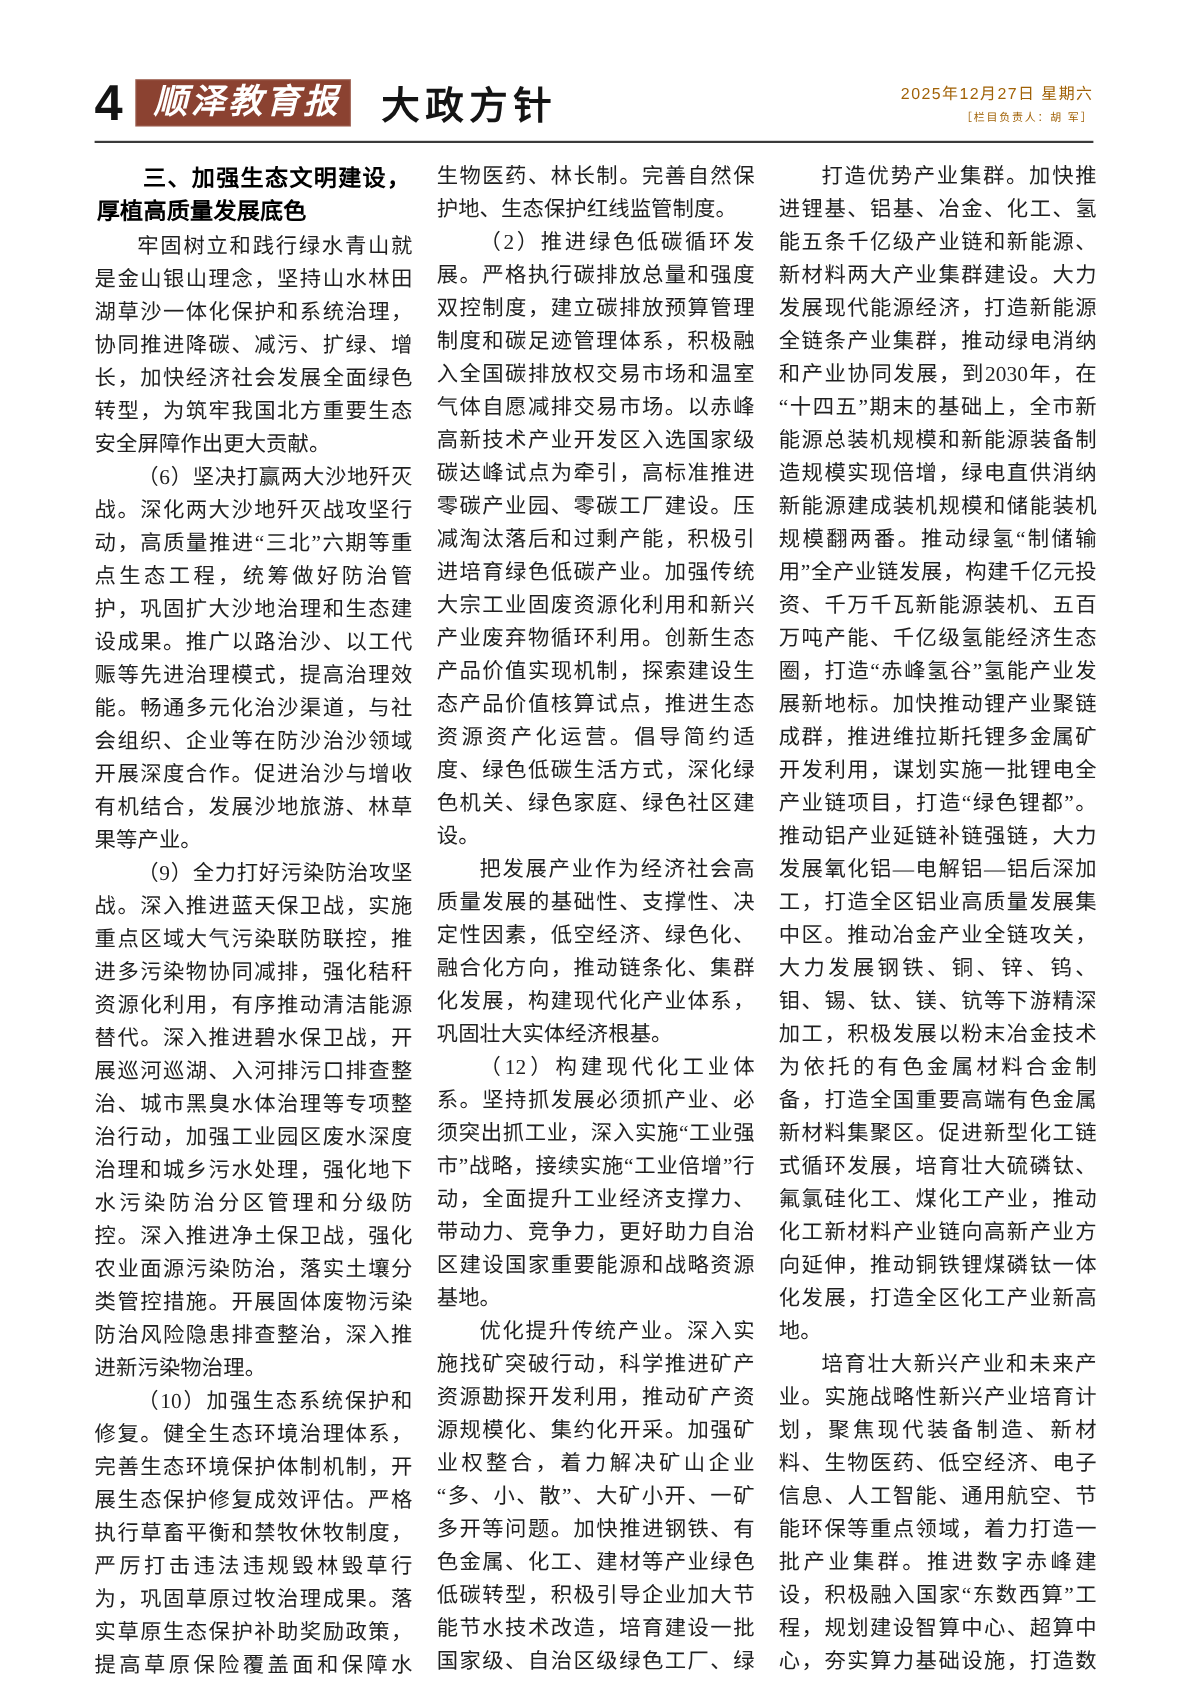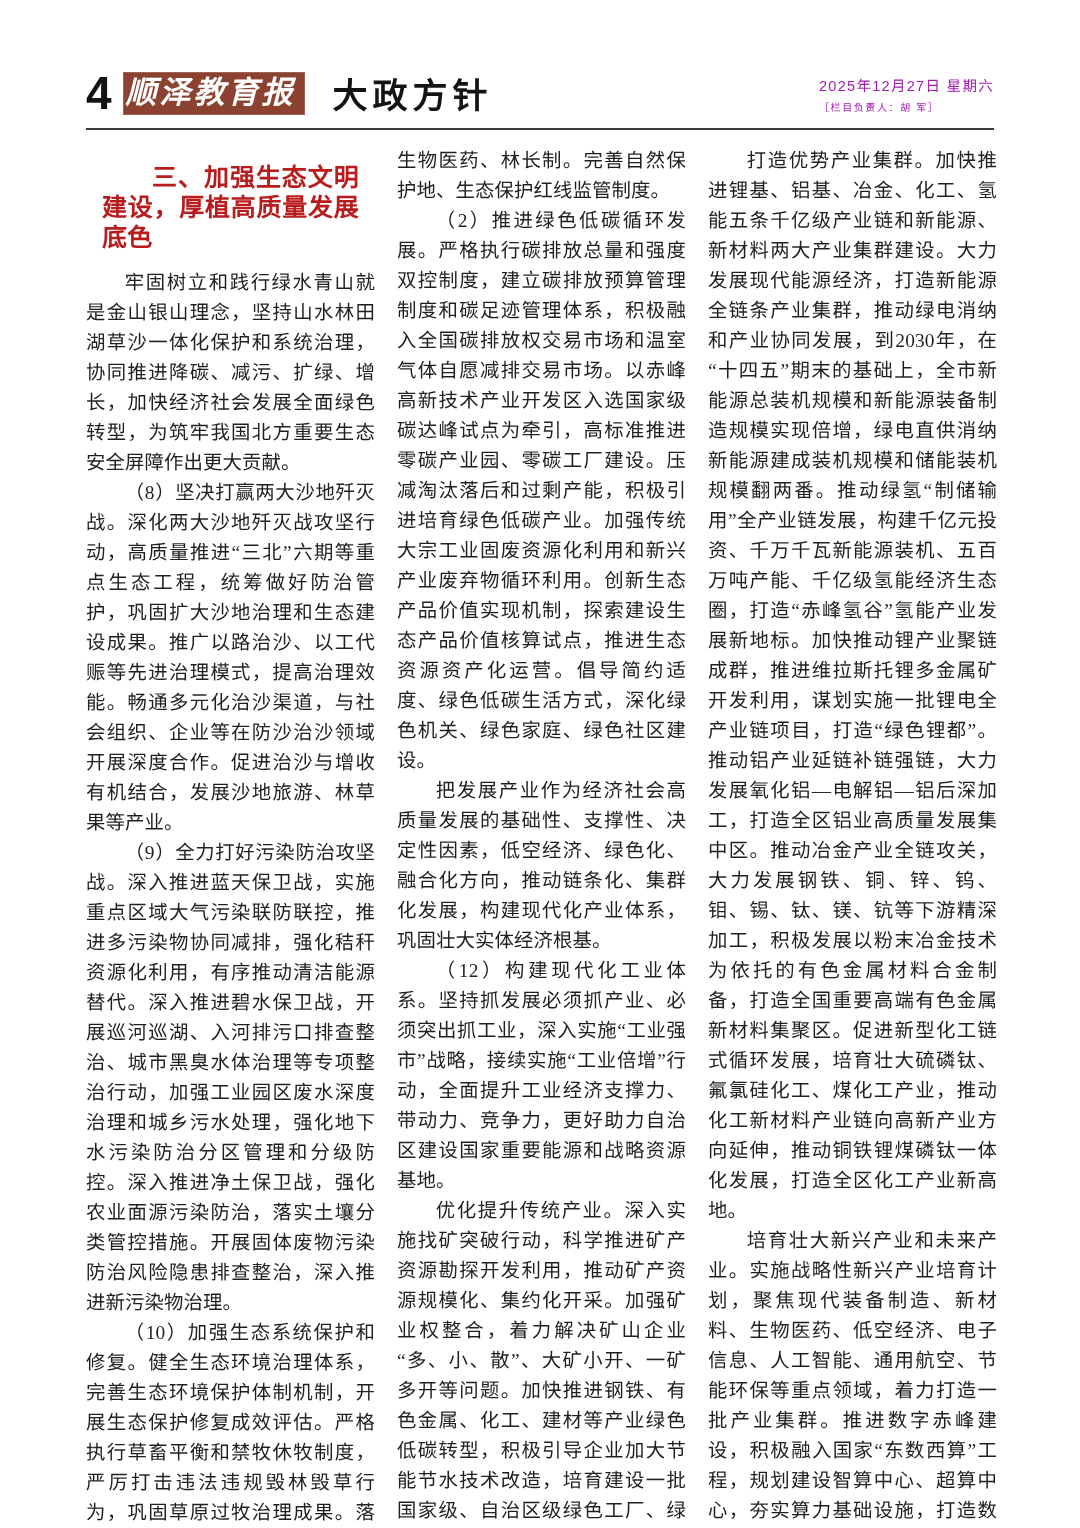--- a/index.html
+++ b/index.html
@@ -50,40 +50,40 @@
     padding-bottom: 2px;
   }
   .paper-logo {
     background: #8b4231;
     color: #ffffff;
     font-family: "Liberation Serif", "DejaVu Serif", serif;
     font-size: 31px;
     font-weight: 700;
     font-style: italic;
     letter-spacing: 3px;
-    padding: 4px 9px 5px 3px;
+    padding: 4px 9px 5px 17px;
     line-height: 1.12;
     white-space: nowrap;
     box-shadow: inset 0 0 0 1px rgba(255,255,255,0.18);
   }
   .section-title {
     font-family: "Liberation Sans", "DejaVu Sans", sans-serif;
     font-size: 35px;
     font-weight: 700;
     letter-spacing: 5px;
     color: #141414;
     margin-left: 16px;
     padding-bottom: 2px;
     white-space: nowrap;
   }
   .mast-right {
     margin-left: auto;
-    text-align: left;
+    text-align: right;
     font-family: "Liberation Sans", "DejaVu Sans", sans-serif;
-    color: #a21caf;
+    color: #a16207;
     padding-bottom: 4px;
   }
   .mast-date {
     font-size: 14.5px;
     letter-spacing: 1.3px;
     white-space: nowrap;
     line-height: 1.5;
   }
   .mast-editor {
     font-size: 10px;
@@ -124,28 +124,28 @@
     text-align: justify;
     text-justify: inter-ideograph;
     text-indent: 2em;
     color: #1f1f1f;
     font-family: "Liberation Serif", "DejaVu Serif", serif;
     letter-spacing: 0.1px;
     word-break: break-all;
   }
   .col p.noindent { text-indent: 0; }
   .col h2 {
-    margin: 16px;
-    font-size: 25px;
+    margin: 2px;
+    font-size: 21px;
     line-height: 30.0px;
     font-weight: 700;
     text-indent: 2em;
     text-align: justify;
     text-justify: inter-ideograph;
-    color: #b91c1c;
+    color: #000000;
     font-family: "Liberation Sans", "DejaVu Sans", sans-serif;
     letter-spacing: 0.2px;
     word-break: break-all;
   }
 </style>
 </head>
 <body>
 
 <div class="page">
 
@@ -161,21 +161,21 @@
     </div>
   </div>
 
   <div class="mast-rule" style="border-top-color: rgb(58, 58, 58);"></div>
 
   <div class="columns">
 
     <div class="col">
       <h2>三、加强生态文明建设，厚植高质量发展底色</h2>
       <p>牢固树立和践行绿水青山就是金山银山理念，坚持山水林田湖草沙一体化保护和系统治理，协同推进降碳、减污、扩绿、增长，加快经济社会发展全面绿色转型，为筑牢我国北方重要生态安全屏障作出更大贡献。</p>
-      <p>（8）坚决打赢两大沙地歼灭战。深化两大沙地歼灭战攻坚行动，高质量推进“三北”六期等重点生态工程，统筹做好防治管护，巩固扩大沙地治理和生态建设成果。推广以路治沙、以工代赈等先进治理模式，提高治理效能。畅通多元化治沙渠道，与社会组织、企业等在防沙治沙领域开展深度合作。促进治沙与增收有机结合，发展沙地旅游、林草果等产业。</p>
+      <p>（6）坚决打赢两大沙地歼灭战。深化两大沙地歼灭战攻坚行动，高质量推进“三北”六期等重点生态工程，统筹做好防治管护，巩固扩大沙地治理和生态建设成果。推广以路治沙、以工代赈等先进治理模式，提高治理效能。畅通多元化治沙渠道，与社会组织、企业等在防沙治沙领域开展深度合作。促进治沙与增收有机结合，发展沙地旅游、林草果等产业。</p>
       <p>（9）全力打好污染防治攻坚战。深入推进蓝天保卫战，实施重点区域大气污染联防联控，推进多污染物协同减排，强化秸秆资源化利用，有序推动清洁能源替代。深入推进碧水保卫战，开展巡河巡湖、入河排污口排查整治、城市黑臭水体治理等专项整治行动，加强工业园区废水深度治理和城乡污水处理，强化地下水污染防治分区管理和分级防控。深入推进净土保卫战，强化农业面源污染防治，落实土壤分类管控措施。开展固体废物污染防治风险隐患排查整治，深入推进新污染物治理。</p>
       <p>（10）加强生态系统保护和修复。健全生态环境治理体系，完善生态环境保护体制机制，开展生态保护修复成效评估。严格执行草畜平衡和禁牧休牧制度，严厉打击违法违规毁林毁草行为，巩固草原过牧治理成果。落实草原生态保护补助奖励政策，提高草原保险覆盖面和保障水平。科学开展国土空间绿化行动，强化森林资源管护，提高森林质量。深化老哈河、西拉沐沦河、阴河、达里湖等重点区域生态治理，加强水域岸线空间管控，实施重要湿地和河湖滨岸带生态修复工程。全方位贯彻“四水四定”原则，全面压实治水责任，推进农业节水增效、工业节水减排、城镇节水降损，规范地下水取用管理，深化水权分配改革和农业水价综合改革。严格落实</p>
     </div>
 
     <div class="col">
       <p class="noindent">生物医药、林长制。完善自然保护地、生态保护红线监管制度。</p>
       <p>（2）推进绿色低碳循环发展。严格执行碳排放总量和强度双控制度，建立碳排放预算管理制度和碳足迹管理体系，积极融入全国碳排放权交易市场和温室气体自愿减排交易市场。以赤峰高新技术产业开发区入选国家级碳达峰试点为牵引，高标准推进零碳产业园、零碳工厂建设。压减淘汰落后和过剩产能，积极引进培育绿色低碳产业。加强传统大宗工业固废资源化利用和新兴产业废弃物循环利用。创新生态产品价值实现机制，探索建设生态产品价值核算试点，推进生态资源资产化运营。倡导简约适度、绿色低碳生活方式，深化绿色机关、绿色家庭、绿色社区建设。</p>
       <p>把发展产业作为经济社会高质量发展的基础性、支撑性、决定性因素，低空经济、绿色化、融合化方向，推动链条化、集群化发展，构建现代化产业体系，巩固壮大实体经济根基。</p>
       <p>（12）构建现代化工业体系。坚持抓发展必须抓产业、必须突出抓工业，深入实施“工业强市”战略，接续实施“工业倍增”行动，全面提升工业经济支撑力、带动力、竞争力，更好助力自治区建设国家重要能源和战略资源基地。</p>
       <p>优化提升传统产业。深入实施找矿突破行动，科学推进矿产资源勘探开发利用，推动矿产资源规模化、集约化开采。加强矿业权整合，着力解决矿山企业“多、小、散”、大矿小开、一矿多开等问题。加快推进钢铁、有色金属、化工、建材等产业绿色低碳转型，积极引导企业加大节能节水技术改造，培育建设一批国家级、自治区级绿色工厂、绿色工业园区及绿色供应链企业。推动机械、纺织等产业从加工制造向研发设计、品牌营销等环节延伸。以做优原料药、做强化学制剂、做精蒙中药、做大生物医药为重点，推动医药产业全链条发展。支持产业数智化改造，实施企业“智改数转网联”行动，建设一批智能工厂、智能车间、智能生产线。</p>

